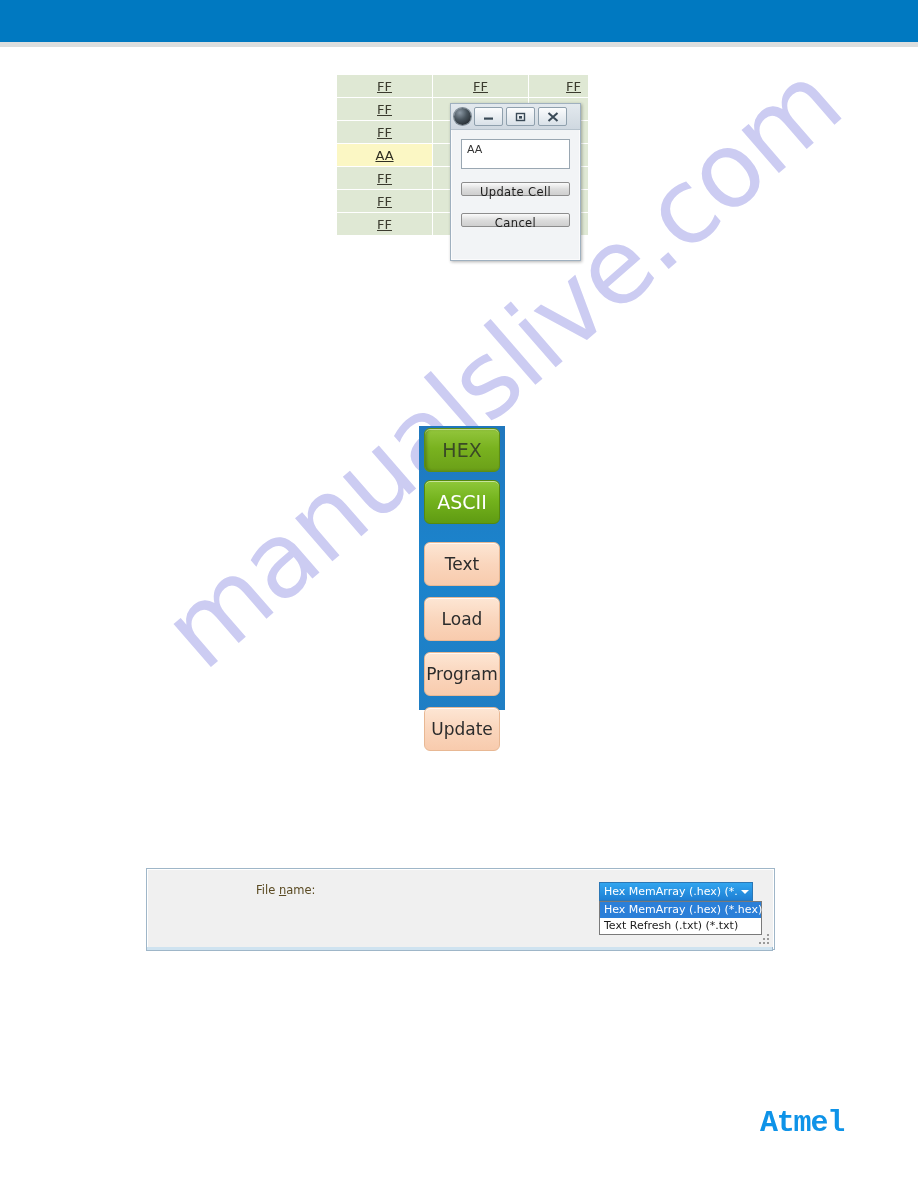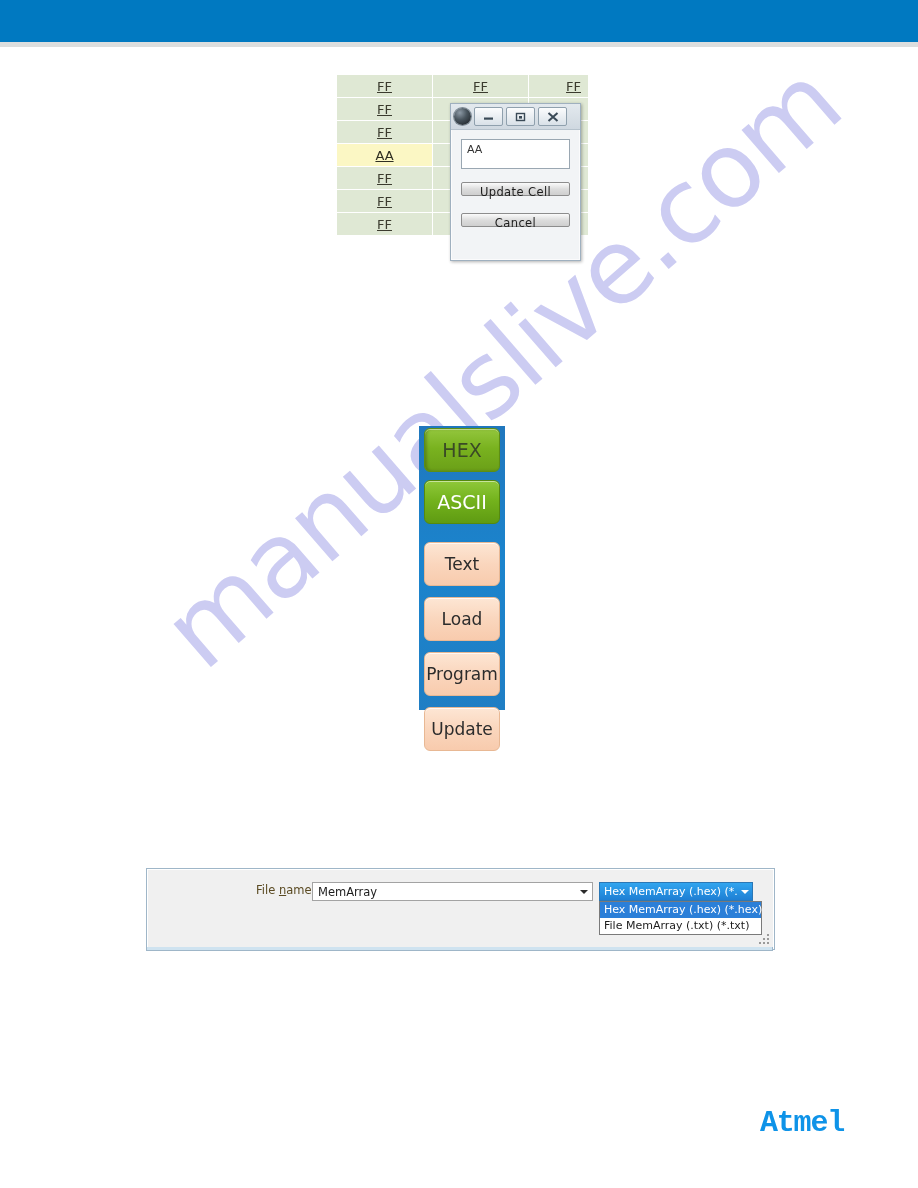--- a/index.html
+++ b/index.html
@@ -435,37 +435,31 @@
   <div class="tb-btn green">ASCII</div>
   <div class="tb-btn peach">Text</div>
   <div class="tb-btn peach">Load</div>
   <div class="tb-btn peach">Program</div>
   <div class="tb-btn peach last">Update</div>
 </div>
 
 <div class="fig-filedlg">
   <div class="fd-label"><span>File </span><u>n</u><span>ame:</span></div>
 
-  <div class="fd-combo">
-    <div class="fd-combo-text">MemArray</div>
-    <div class="fd-arrow">
-        <span class="caret"></span>
-      </div>
-  </div>
 
   <div class="fd-filter">
     <div class="fd-filter-text">Hex MemArray (.hex) (*.hex)</div>
     <div class="fd-arrow">
         <span class="caret white"></span>
       </div>
   </div>
 
   <div class="fd-dropdown">
     <div class="fd-option active">Hex MemArray (.hex) (*.hex)</div>
-    <div class="fd-option">File MemArray (.txt) (*.txt)</div>
+    <div class="fd-option">Text Refresh (.txt) (*.txt)</div>
   </div>
 
   <div class="fd-grip">
     <i style="left:8px;top:0"></i>
     <i style="left:4px;top:4px"></i>
       <i style="left:8px;top:4px"></i>
     <i style="left:0px;top:8px"></i>
       <i style="left:4px;top:8px"></i>
       <i style="left:8px;top:8px"></i>
   </div>

